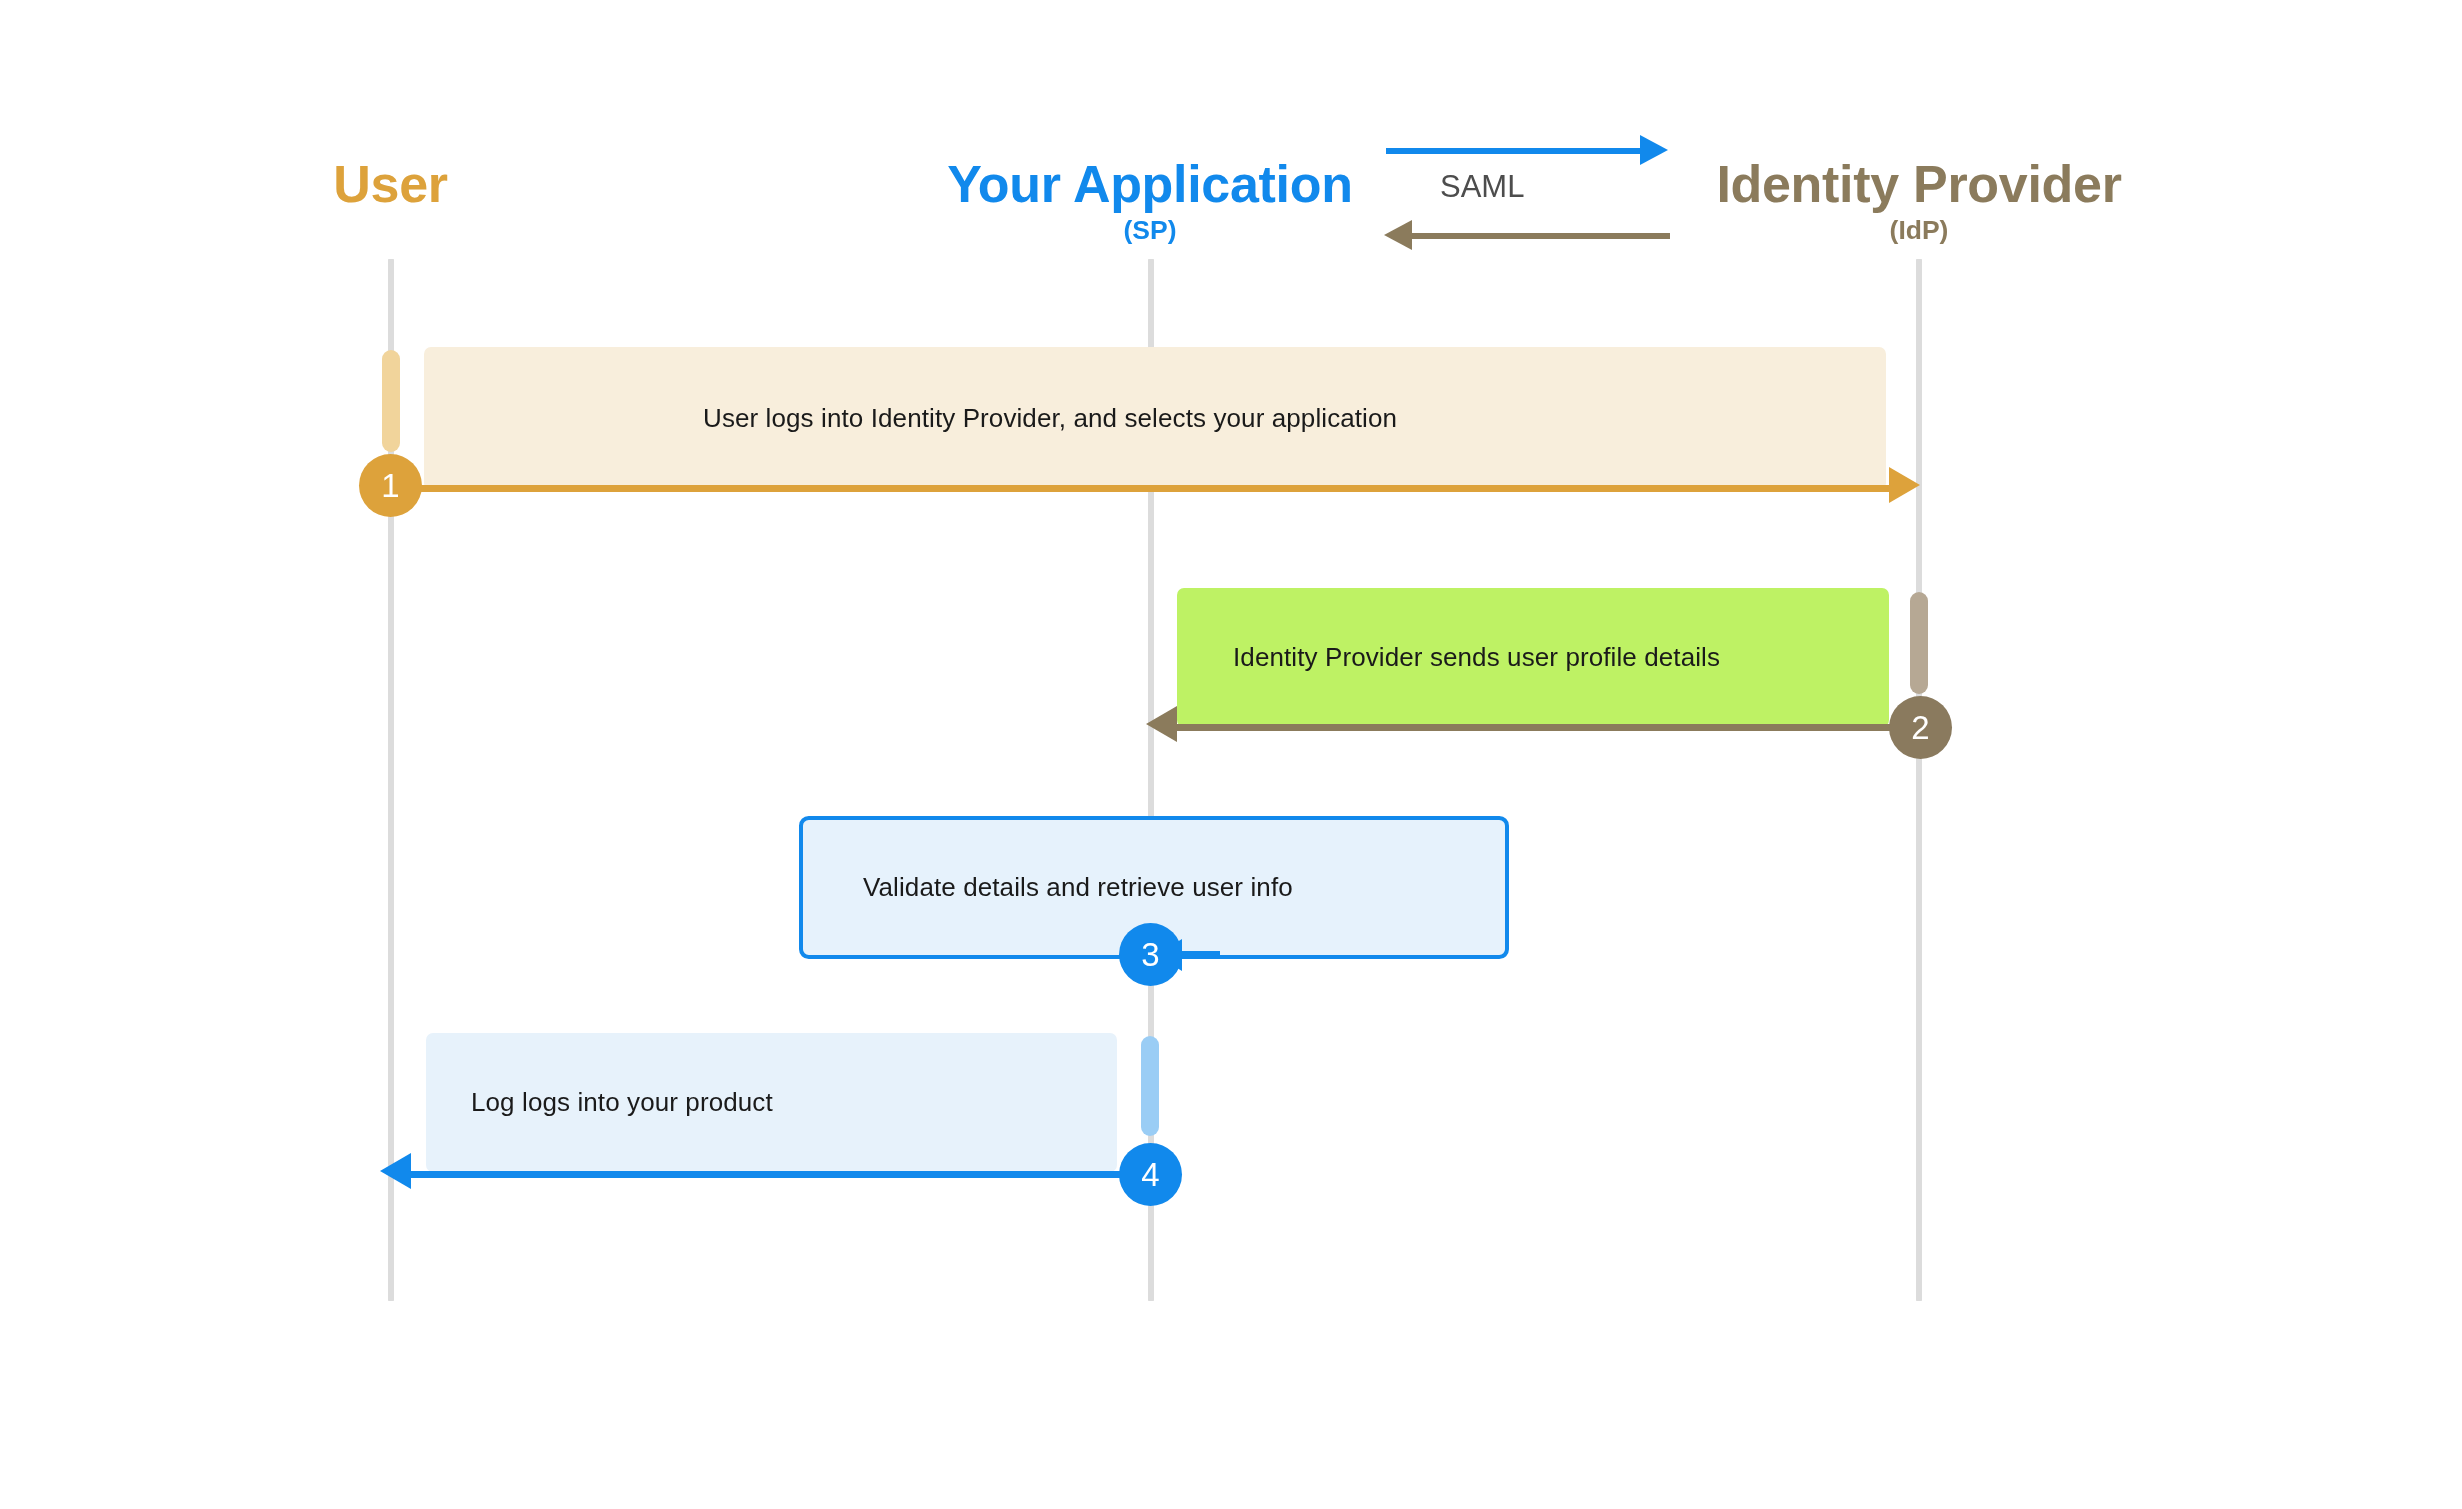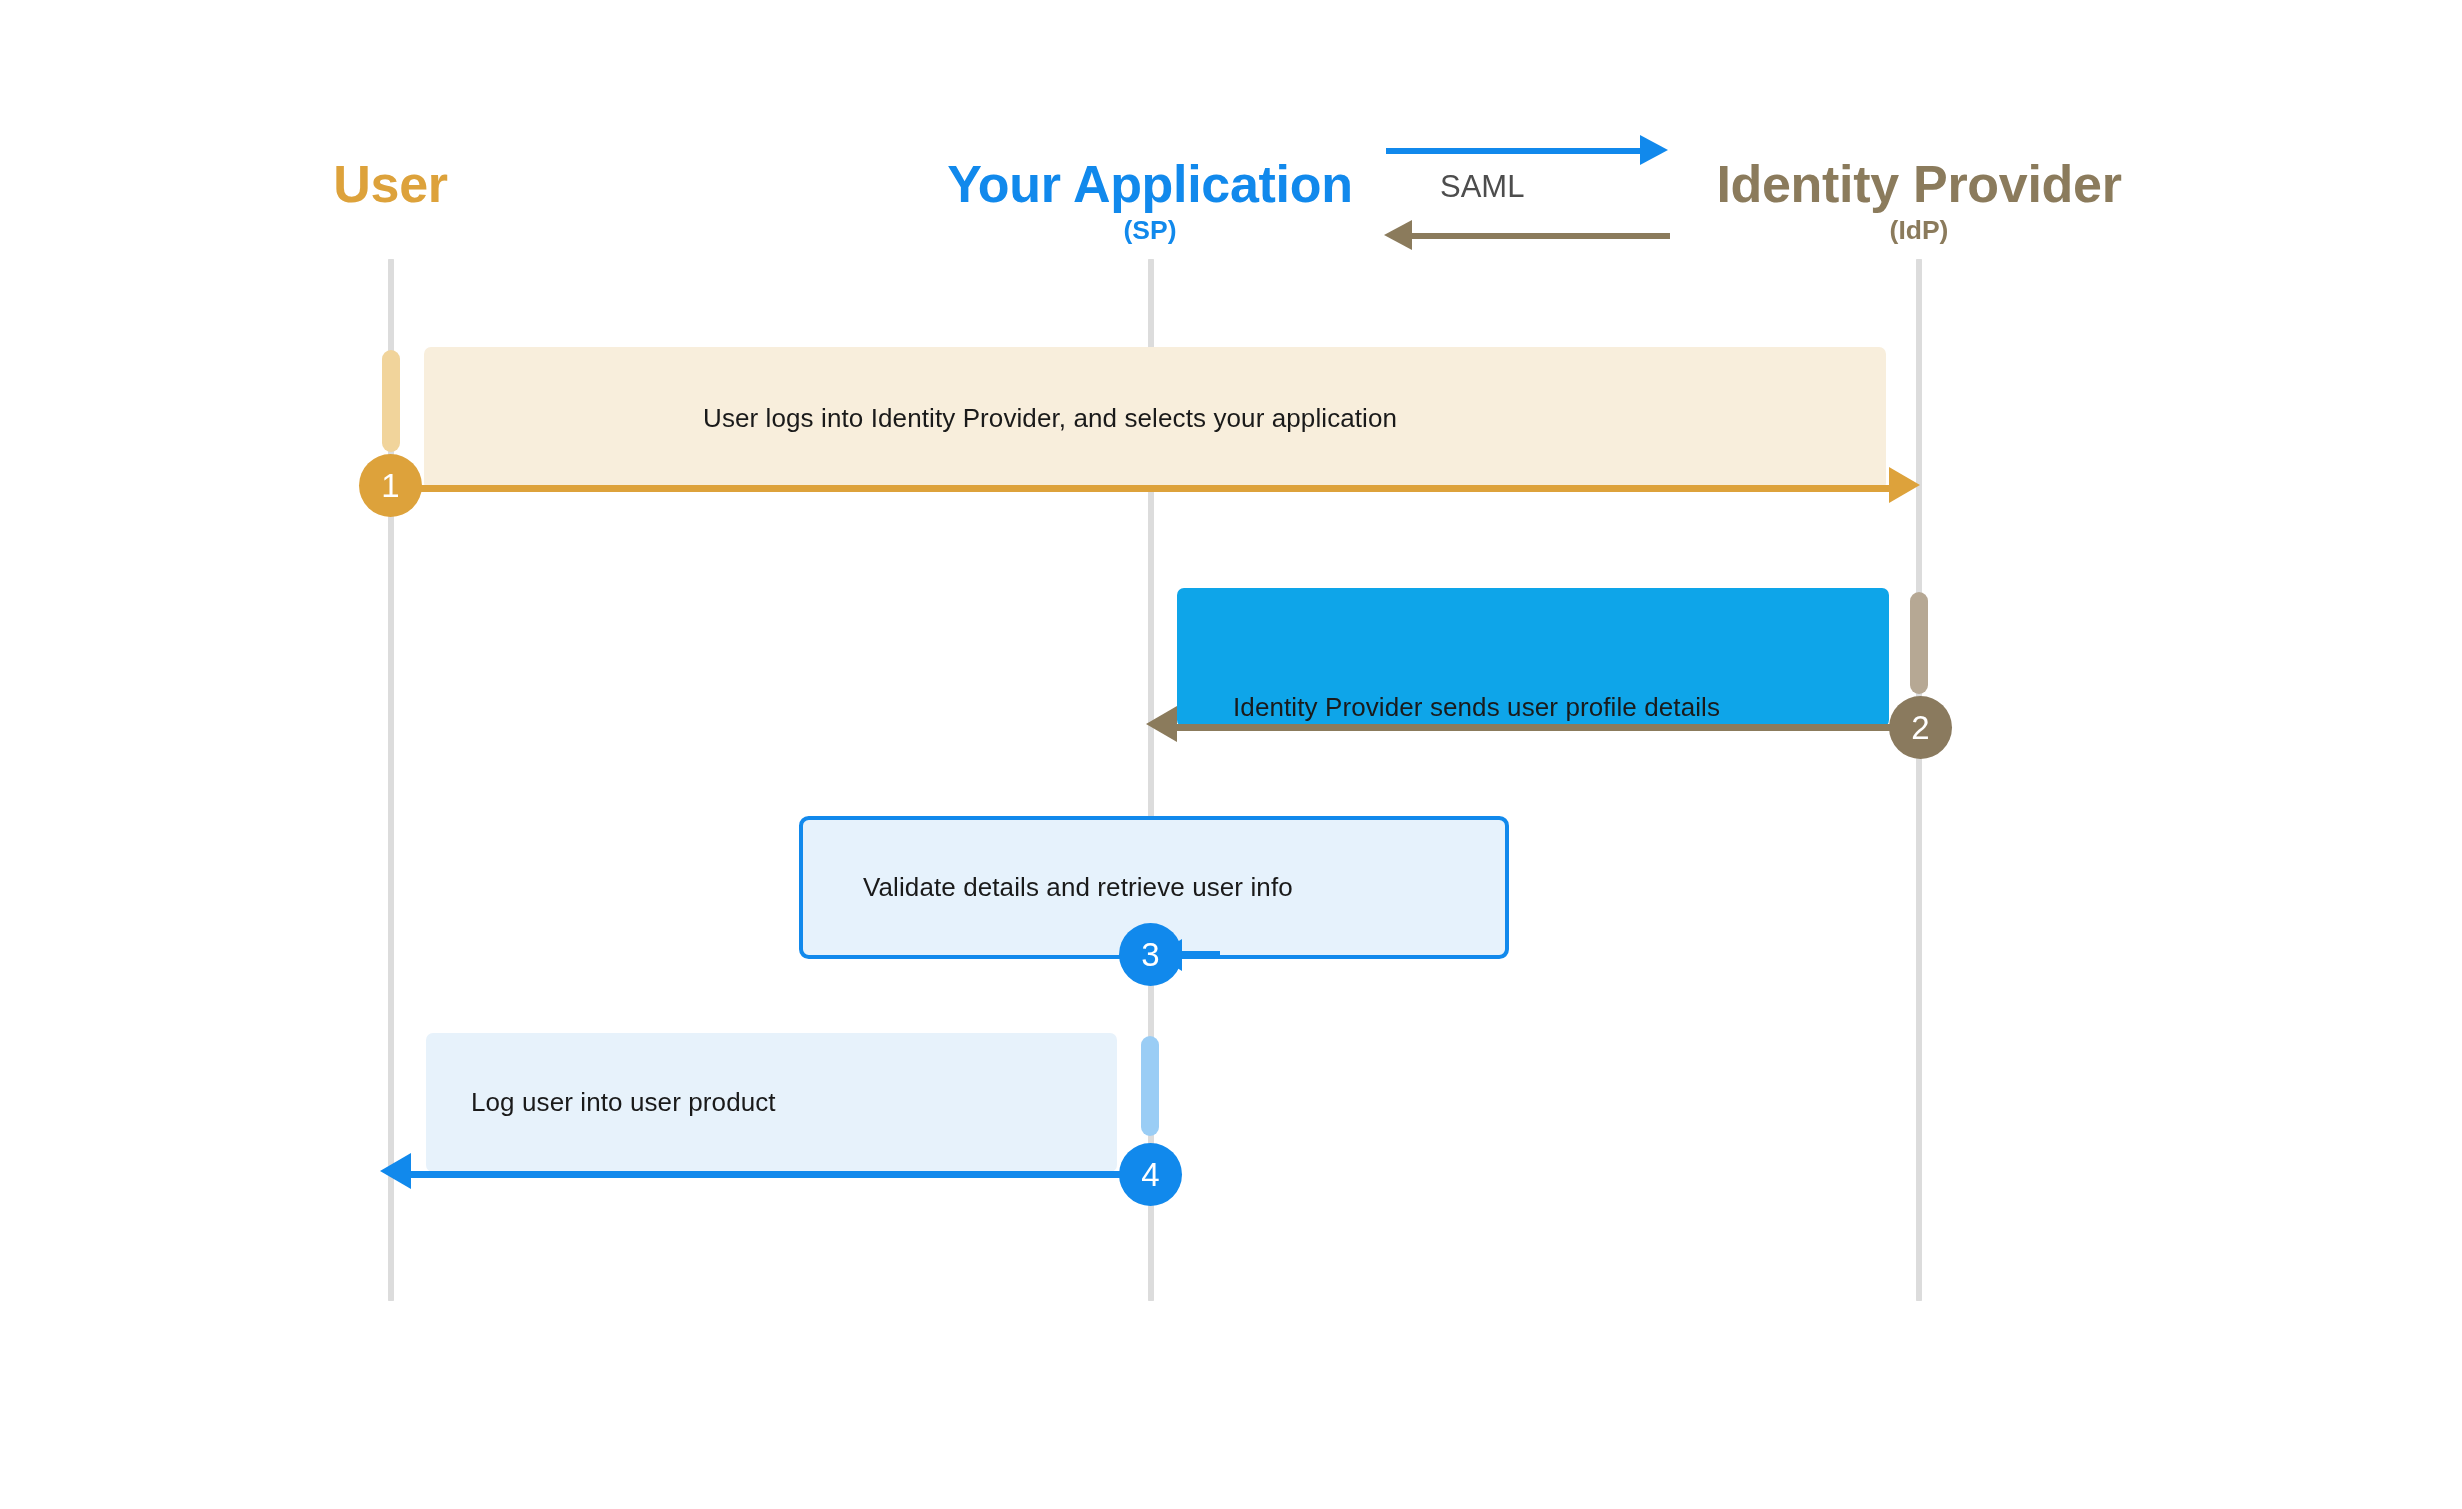--- a/index.html
+++ b/index.html
@@ -68,21 +68,21 @@
     align-items: center;
     border-radius: 7px;
   }
   .msgbox .msgtext {
     font-size: 26px;
     color: #1a1a1a;
     line-height: 1.45;
     letter-spacing: 0.1px;
   }
   .box-user { background: #F8EEDC; }
-  .box-idp  { background: #0ea5e9; align-items: flex-end; }
+  .box-idp  { background: #bef264; }
   .box-app-outlined {
     background: #E6F2FC;
     border: 4.2px solid #1189EC;
     border-radius: 9.7px;
   }
   .box-app-plain { background: #E7F2FB; }
 
   
   .arrowline {
     position: absolute;
@@ -210,21 +210,21 @@
   </div>
 
   <div class="arrowline ln-app" style="left:1150px; top:951px; width:70px;"></div>
   <div class="arrowhead head-left-app-small" style="left:1156px; top:939px;"></div>
 
   <div class="stepcircle circ-app" style="left:1119px; top:923px; width:63px; height:63px;">3</div>
 
   <div class="activation act-app" style="left:1141px; top:1036px; height:100px;"></div>
 
   <div class="msgbox box-app-plain" style="left:426px; top:1033px; width:691px; height:139px; padding-left:45px;">
-    <span class="msgtext">Log user into user product</span>
+    <span class="msgtext">Log logs into your product</span>
   </div>
 
   <div class="arrowline ln-app" style="left:411px; top:1171px; width:742px;"></div>
   <div class="arrowhead head-left-app" style="left:380px; top:1153px;"></div>
 
   <div class="stepcircle circ-app" style="left:1119px; top:1143px; width:63px; height:63px;">4</div>
 
 </div>
 
 

